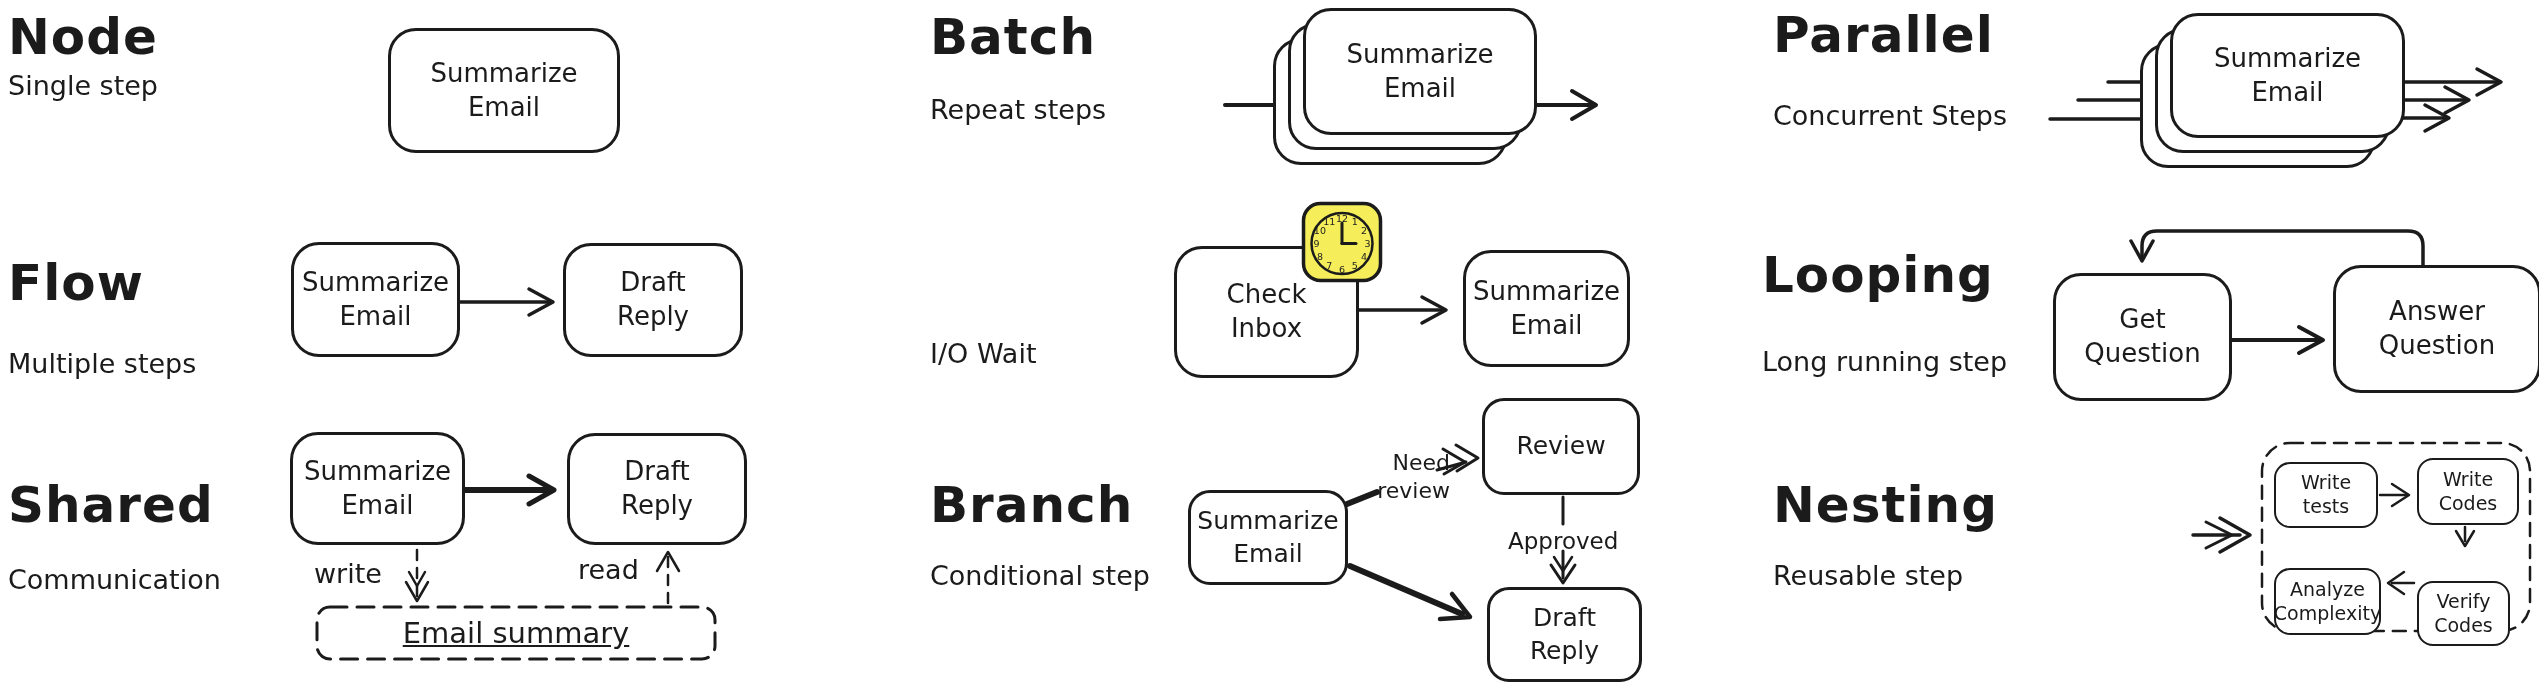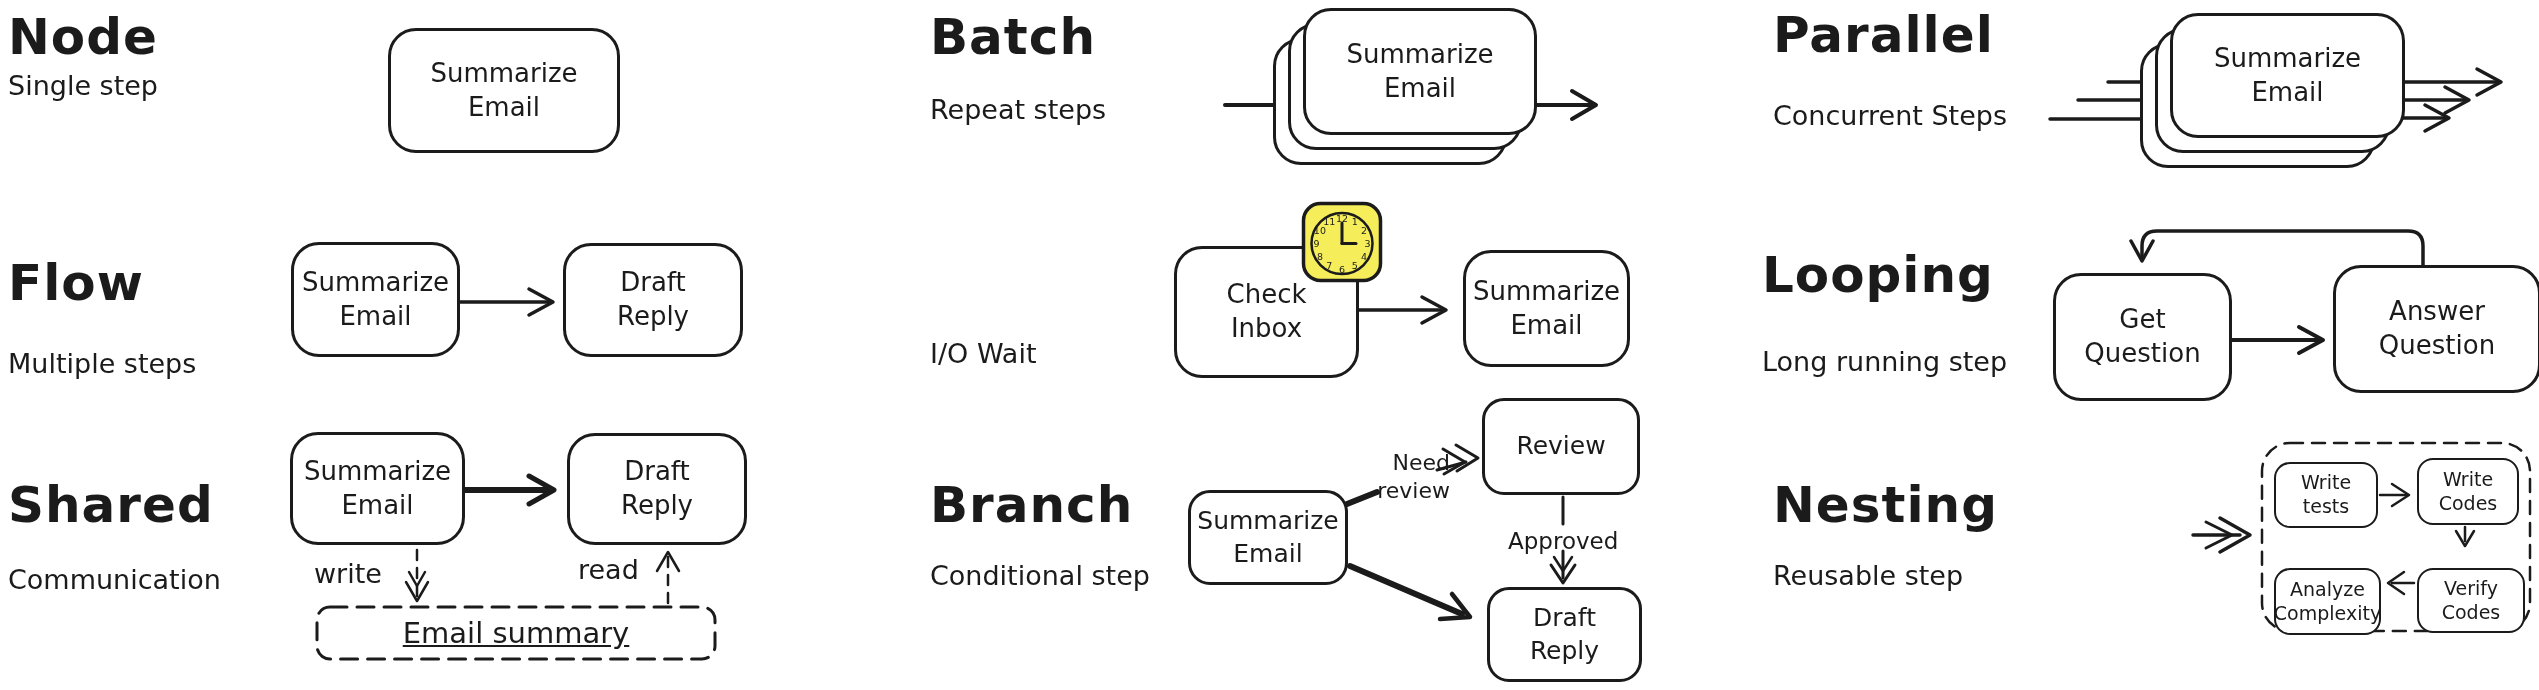--- a/index.html
+++ b/index.html
@@ -180,18 +180,18 @@
   <div class="edge-label" style="left:1362px;top:449px;width:88px;font-size:22px">Need
 review</div>
   <div class="edge-label" style="left:1508px;top:527px;font-size:23px">Approved</div>
 
   <div class="title" style="left:1773px;top:480px">Nesting</div>
   <div class="subtitle" style="left:1773px;top:562px">Reusable step</div>
   <div class="box sub" style="left:2274px;top:462px;width:104px;height:66px">Write
 tests</div>
   <div class="box sub" style="left:2417px;top:458px;width:102px;height:67px">Write
 Codes</div>
-  <div class="box sub" style="left:2417px;top:568px;width:108px;height:65px">Verify
+  <div class="box sub" style="left:2417px;top:581px;width:93px;height:65px">Verify
 Codes</div>
   <div class="box sub" style="left:2274px;top:568px;width:107px;height:67px">Analyze
 Complexity</div>
 
 </div>
 
 </body></html>

